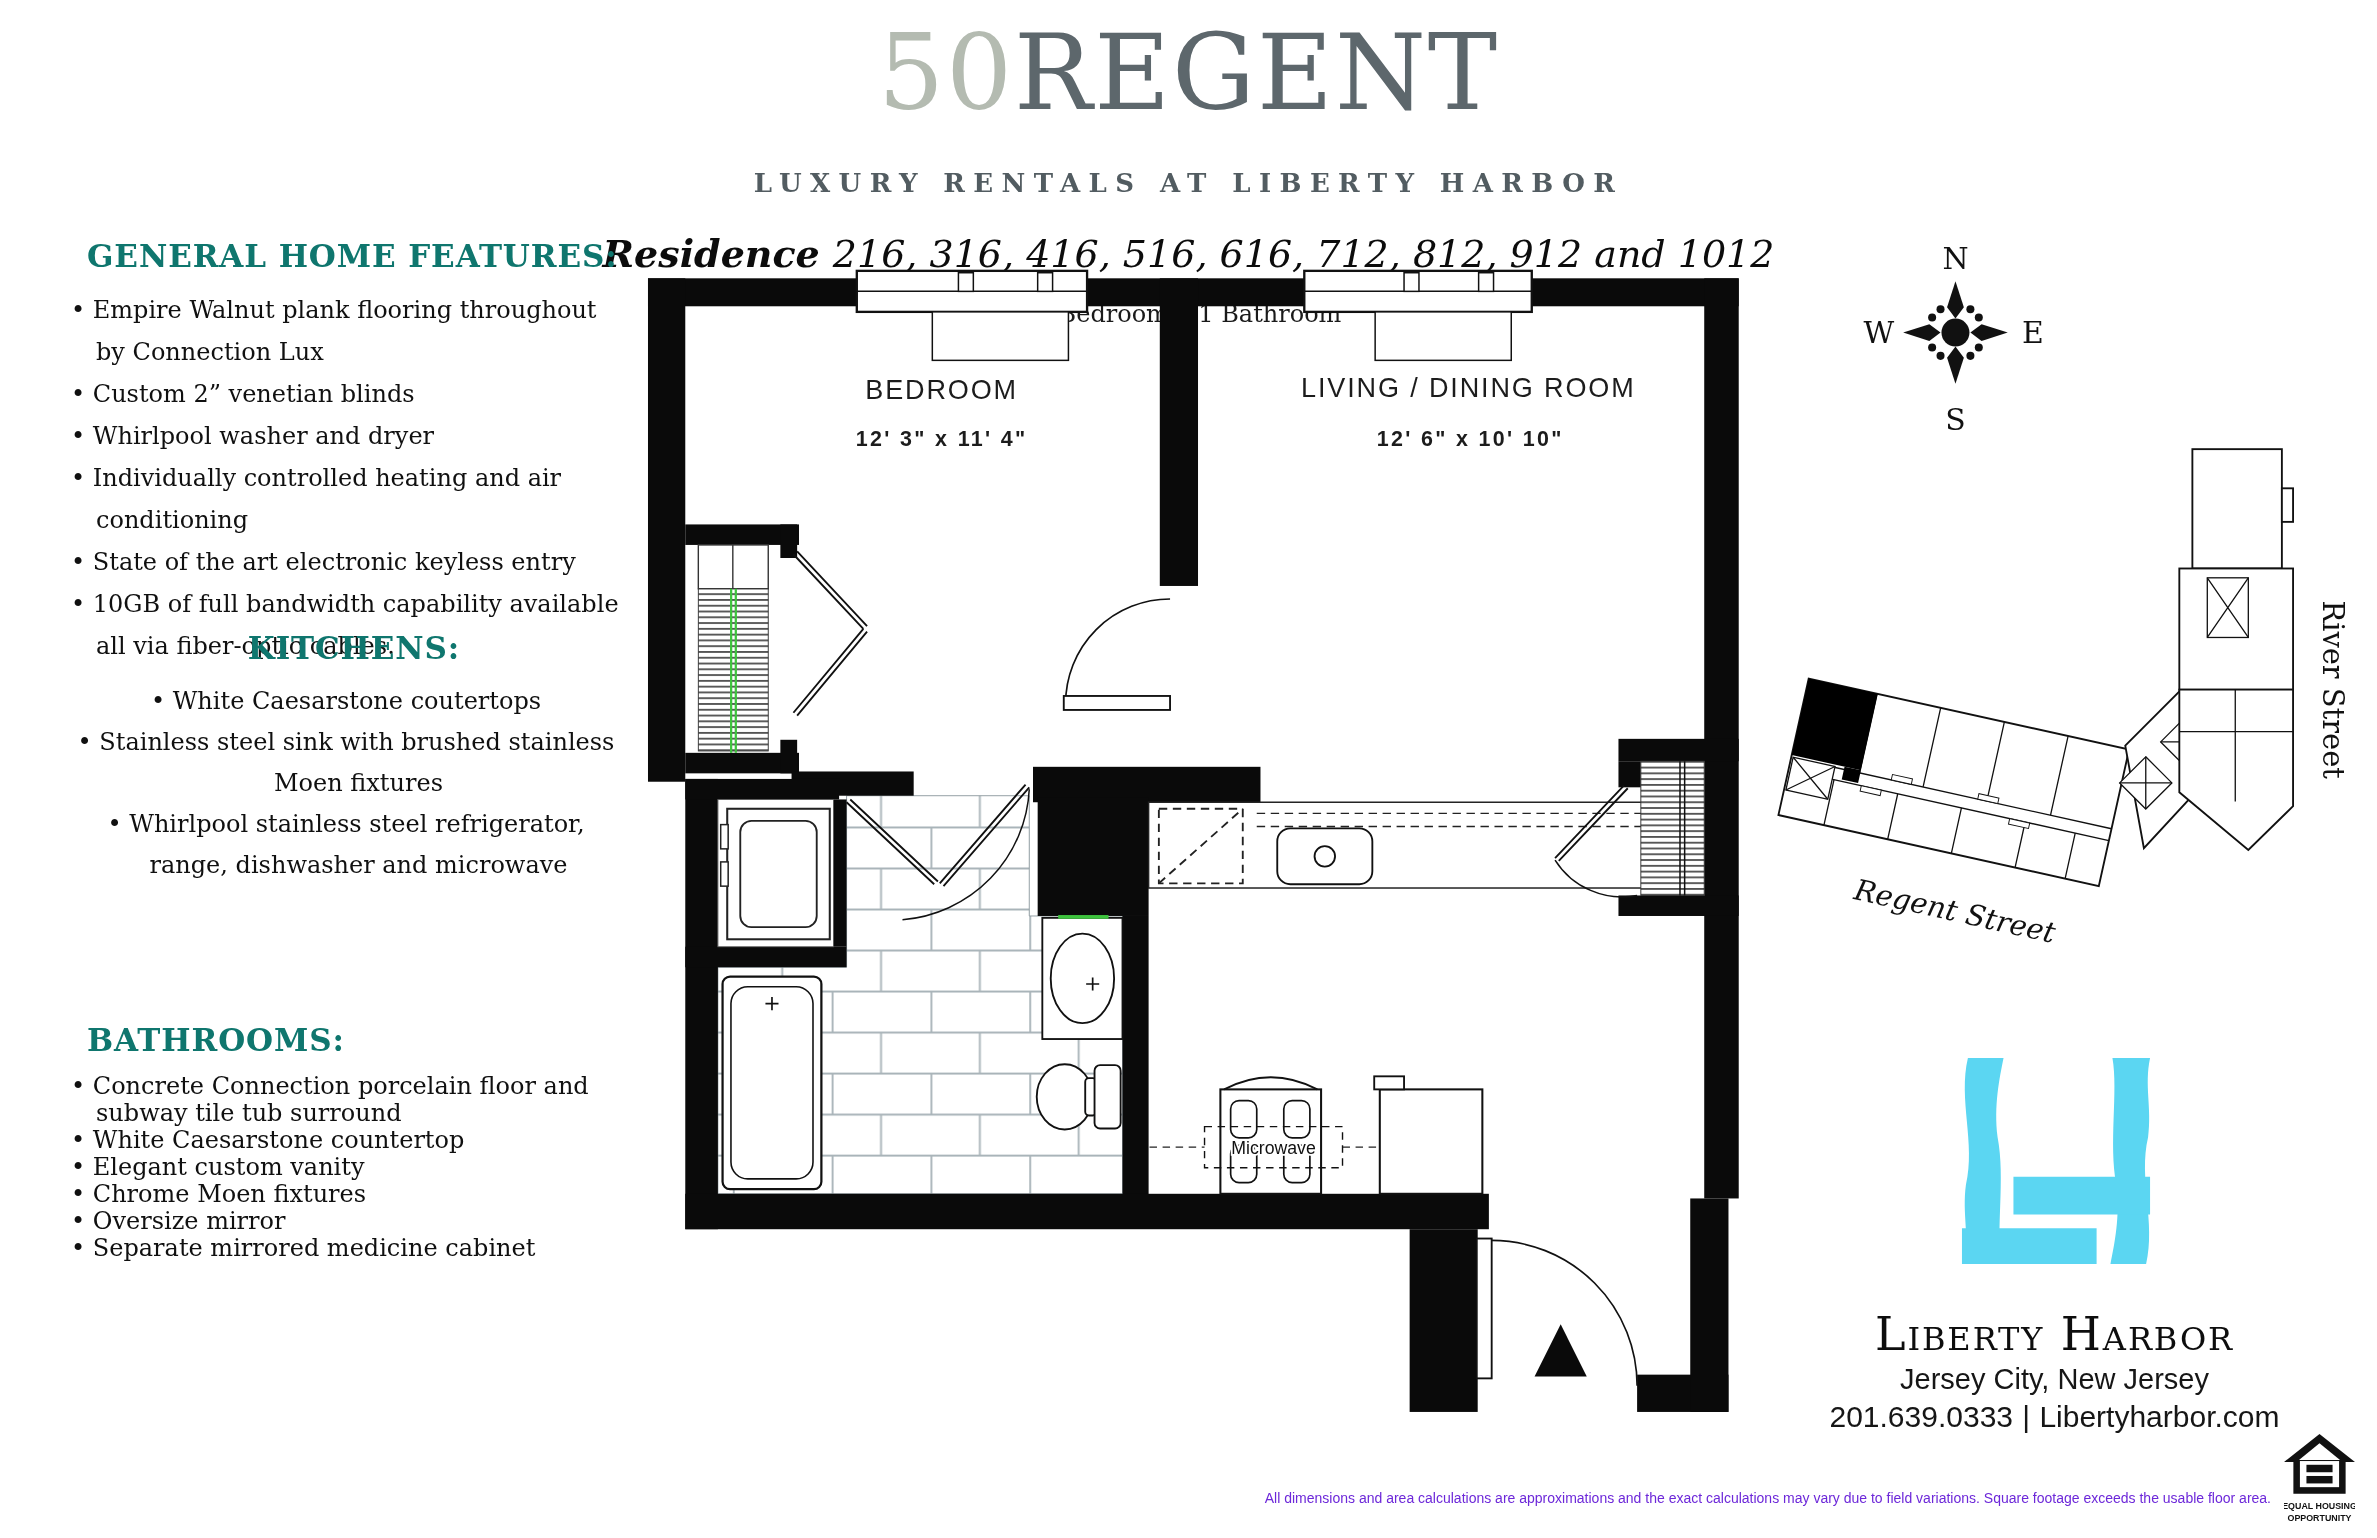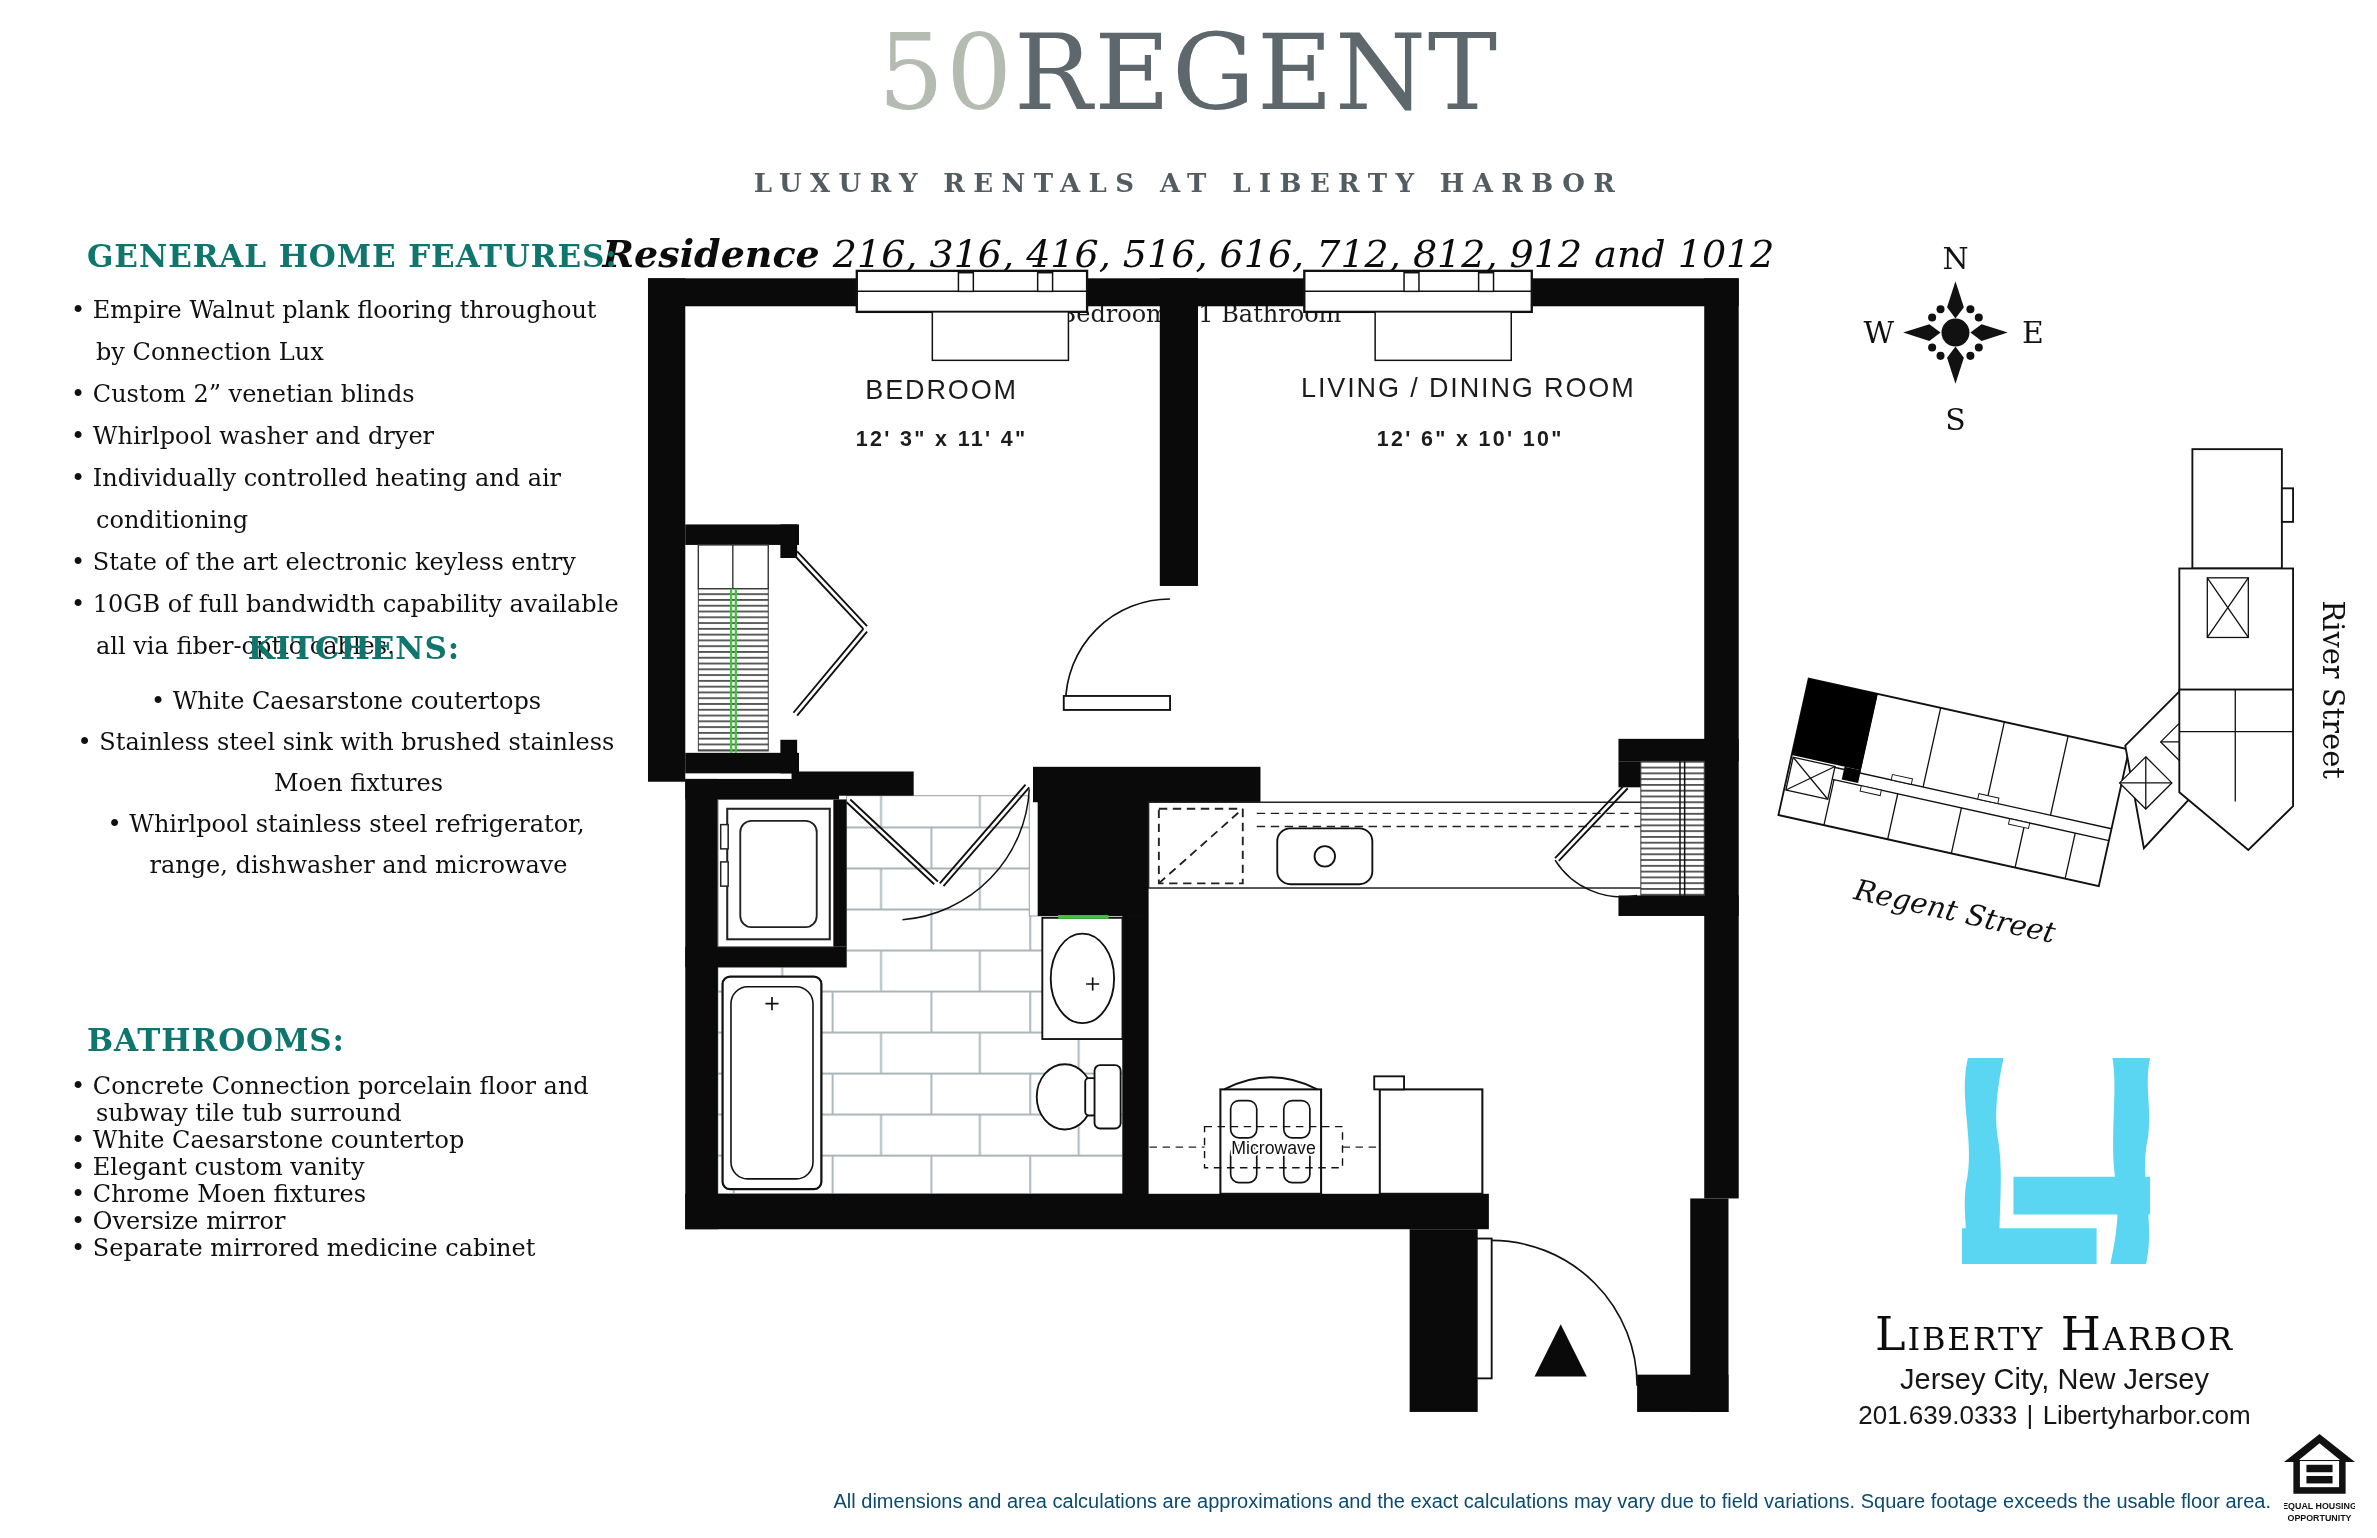--- a/index.html
+++ b/index.html
@@ -29,24 +29,24 @@
   
   .plan{position:absolute;left:634px;top:252px;}
   .compass{position:absolute;left:1850px;top:228px;}
   .siteplan{position:absolute;left:1771px;top:410px;}
   .lh-logo{position:absolute;left:1958px;top:1056px;}
   .brand-name{position:absolute;left:1812px;width:485px;top:1307px;text-align:center;
               font-variant:small-caps;font-size:46px;letter-spacing:1.9px;color:#0d0d0d;}
   .brand-loc{position:absolute;left:1812px;width:485px;top:1363px;text-align:center;
              font-family:"Liberation Sans", sans-serif;font-size:29px;color:#161616;}
   .brand-contact{position:absolute;left:1812px;width:485px;top:1400px;text-align:center;
-             font-family:"Liberation Sans", sans-serif;font-size:26px;color:#161616;}
+             font-family:"Liberation Sans", sans-serif;font-size:30px;color:#161616;}
   .brand-contact .sep{margin:0 9.3px;font-weight:300;}
   .disclaimer{position:absolute;right:106px;top:1490px;font-family:"Liberation Sans", sans-serif;
-              font-size:20px;color:#0c4a6e;}
+              font-size:14px;color:#6d28d9;}
   svg text{font-family:"Liberation Sans", sans-serif;}
   svg .sertxt{font-family:"DejaVu Serif", serif;}
 </style>
 </head>
 <body>
 
 <div class="page">
 
   <div class="hdr-title">
     <span class="num">50</span><span class="name">REGENT</span>

